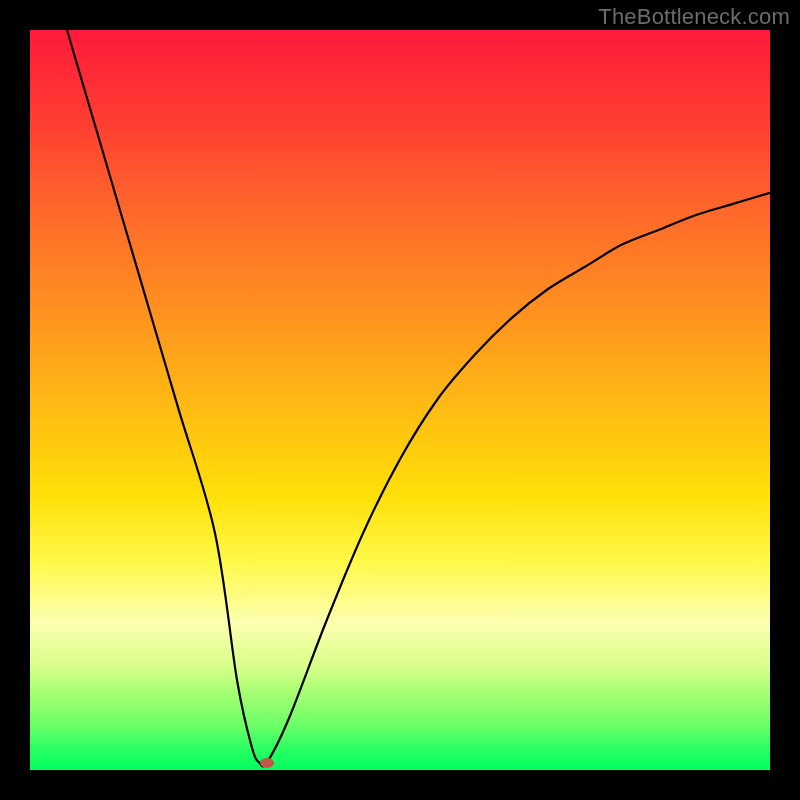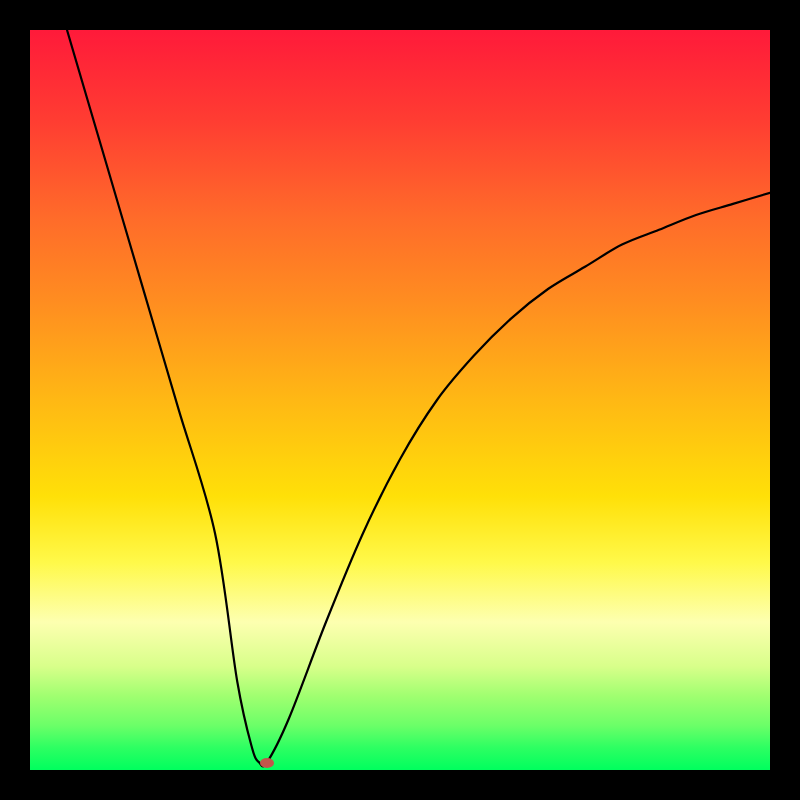--- a/index.html
+++ b/index.html
@@ -53,19 +53,20 @@
     height: 10px;
     border-radius: 50%;
     background: #c1564b;
     transform: translate(-50%, -50%);
   }
 </style>
 </head>
 <body>
 
 <div class="frame">
+  <div class="watermark">TheBottleneck.com</div>
   <div class="plot-area">
     <svg class="curve-svg" viewBox="0 0 740 740" preserveAspectRatio="none">
       <path id="curve-path" fill="none" stroke="#000" stroke-width="2.2" stroke-linejoin="round" stroke-linecap="round" d="M 37,0 C 43.166666666666664,20.96666666666668 61.666666666666664,83.86666666666673 74,125.80000000000007 C 86.33333333333333,167.7333333333334 98.66666666666667,209.66666666666663 111,251.59999999999997 C 123.33333333333333,293.5333333333333 135.66666666666666,335.4666666666667 148,377.40000000000003 C 160.33333333333334,419.33333333333337 175.13333333333333,457.56666666666666 185,503.2 C 194.86666666666667,548.8333333333334 201.03333333333336,615.4333333333334 207.20000000000002,651.2 C 213.36666666666667,686.9666666666667 218.3,704.2333333333333 222,717.8 C 225.7,731.3666666666666 226.93333333333334,730.1333333333333 229.4,732.6 C 231.86666666666667,735.0666666666667 231.86666666666667,740 236.8,732.6 C 241.73333333333335,725.2 249.13333333333333,711.6333333333334 259,688.2 C 268.8666666666667,664.7666666666667 283.6666666666667,622.8333333333334 296,592 C 308.3333333333333,561.1666666666666 320.6666666666667,530.3333333333334 333,503.2 C 345.3333333333333,476.06666666666666 357.66666666666663,451.4 370,429.2 C 382.33333333333337,407 394.66666666666674,387.26666666666665 407.00000000000006,370 C 419.33333333333337,352.73333333333335 431.6666666666667,339.16666666666663 444,325.59999999999997 C 456.3333333333333,312.0333333333333 468.6666666666667,299.70000000000005 481,288.6 C 493.3333333333333,277.5 505.6666666666667,267.6333333333333 518,259 C 530.3333333333334,250.36666666666665 542.6666666666666,244.19999999999996 555,236.79999999999995 C 567.3333333333334,229.39999999999995 579.6666666666666,220.76666666666668 592,214.60000000000002 C 604.3333333333334,208.43333333333337 616.6666666666666,204.7333333333334 629,199.80000000000007 C 641.3333333333334,194.86666666666673 653.6666666666666,189.3166666666667 666,185 C 678.3333333333334,180.6833333333333 690.6666666666666,177.6 703,173.89999999999998 C 715.3333333333334,170.19999999999996 733.8333333333334,164.64999999999995 740,162.79999999999995"></path>
     </svg>
     <div id="marker" class="marker" style="left: 236.8px; top: 732.6px;"></div>
   </div>
 </div>
 
 </body></html>

